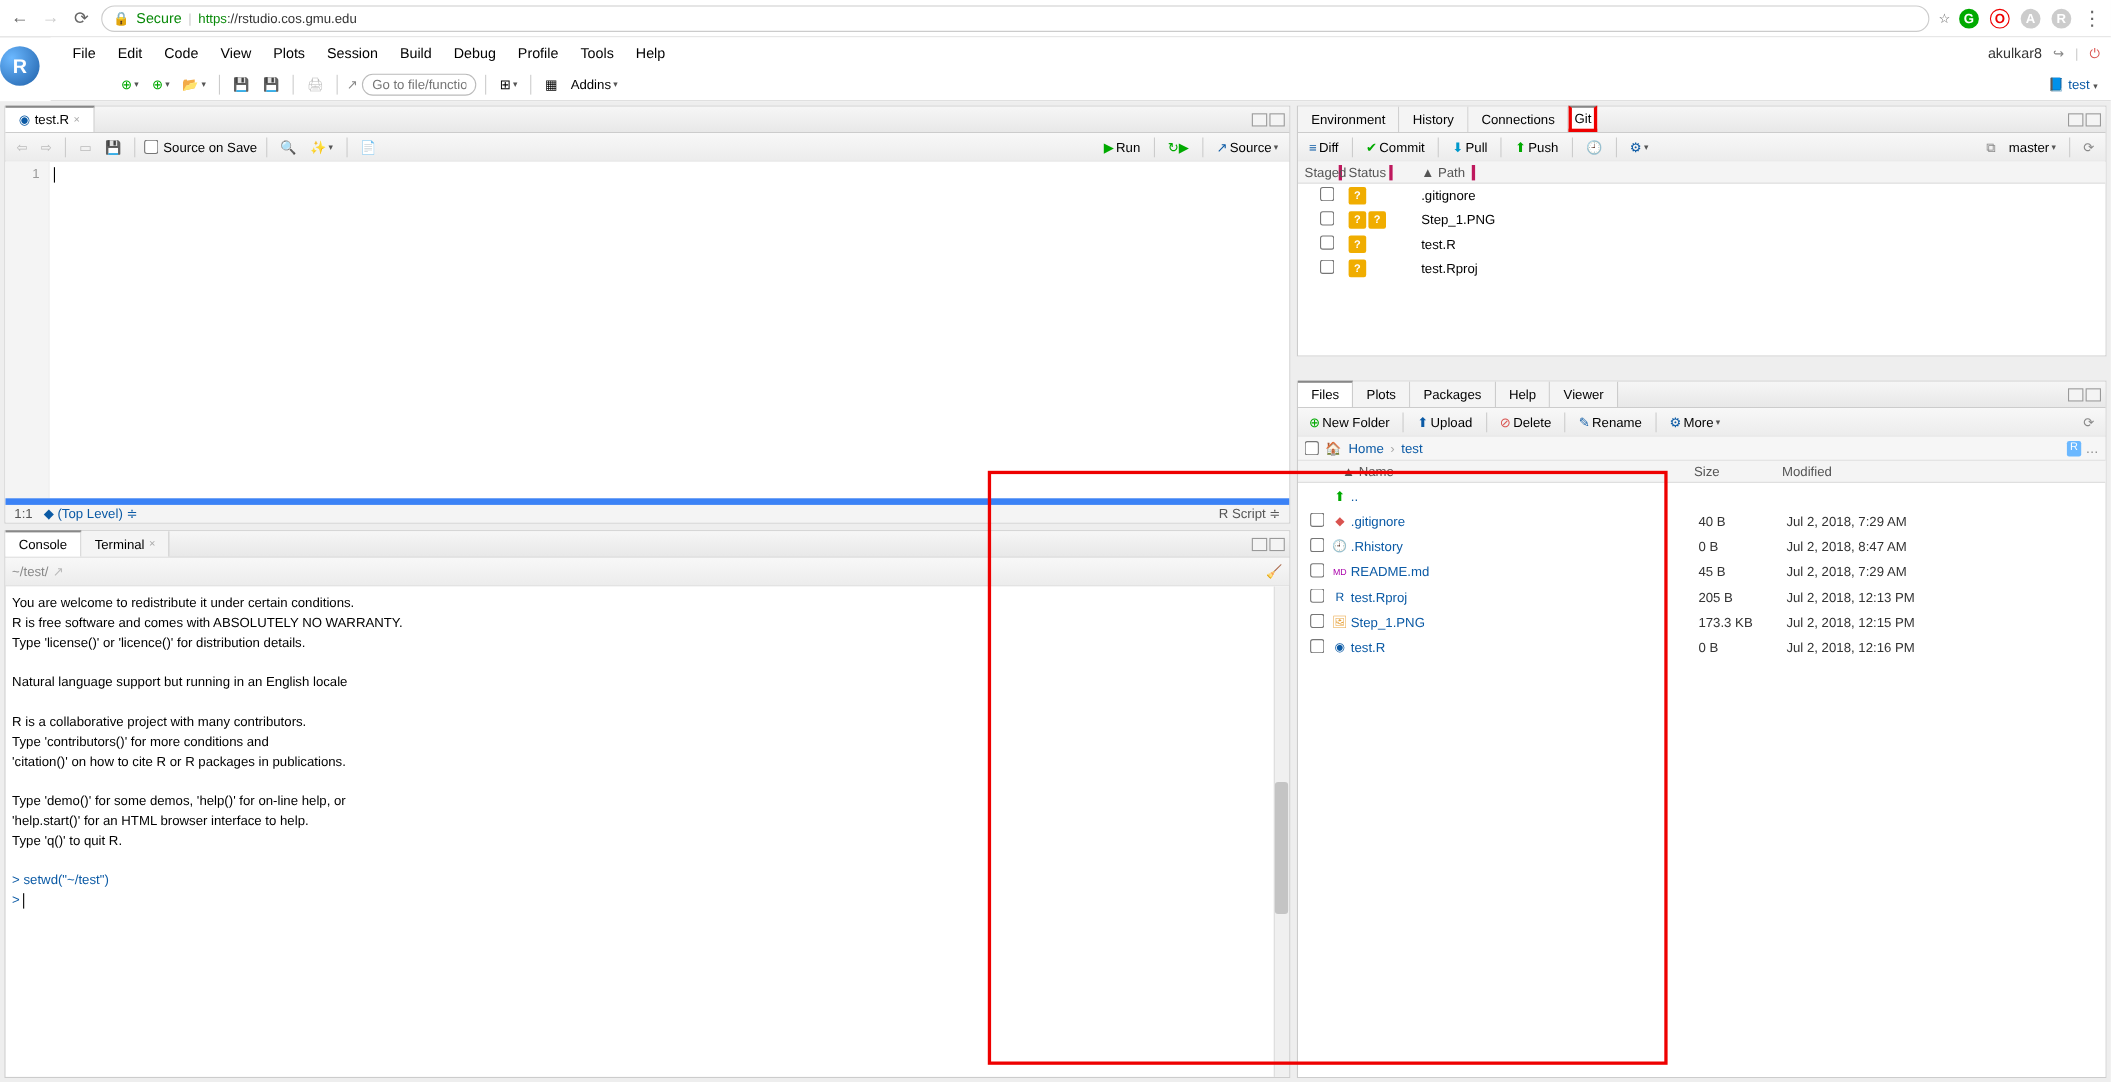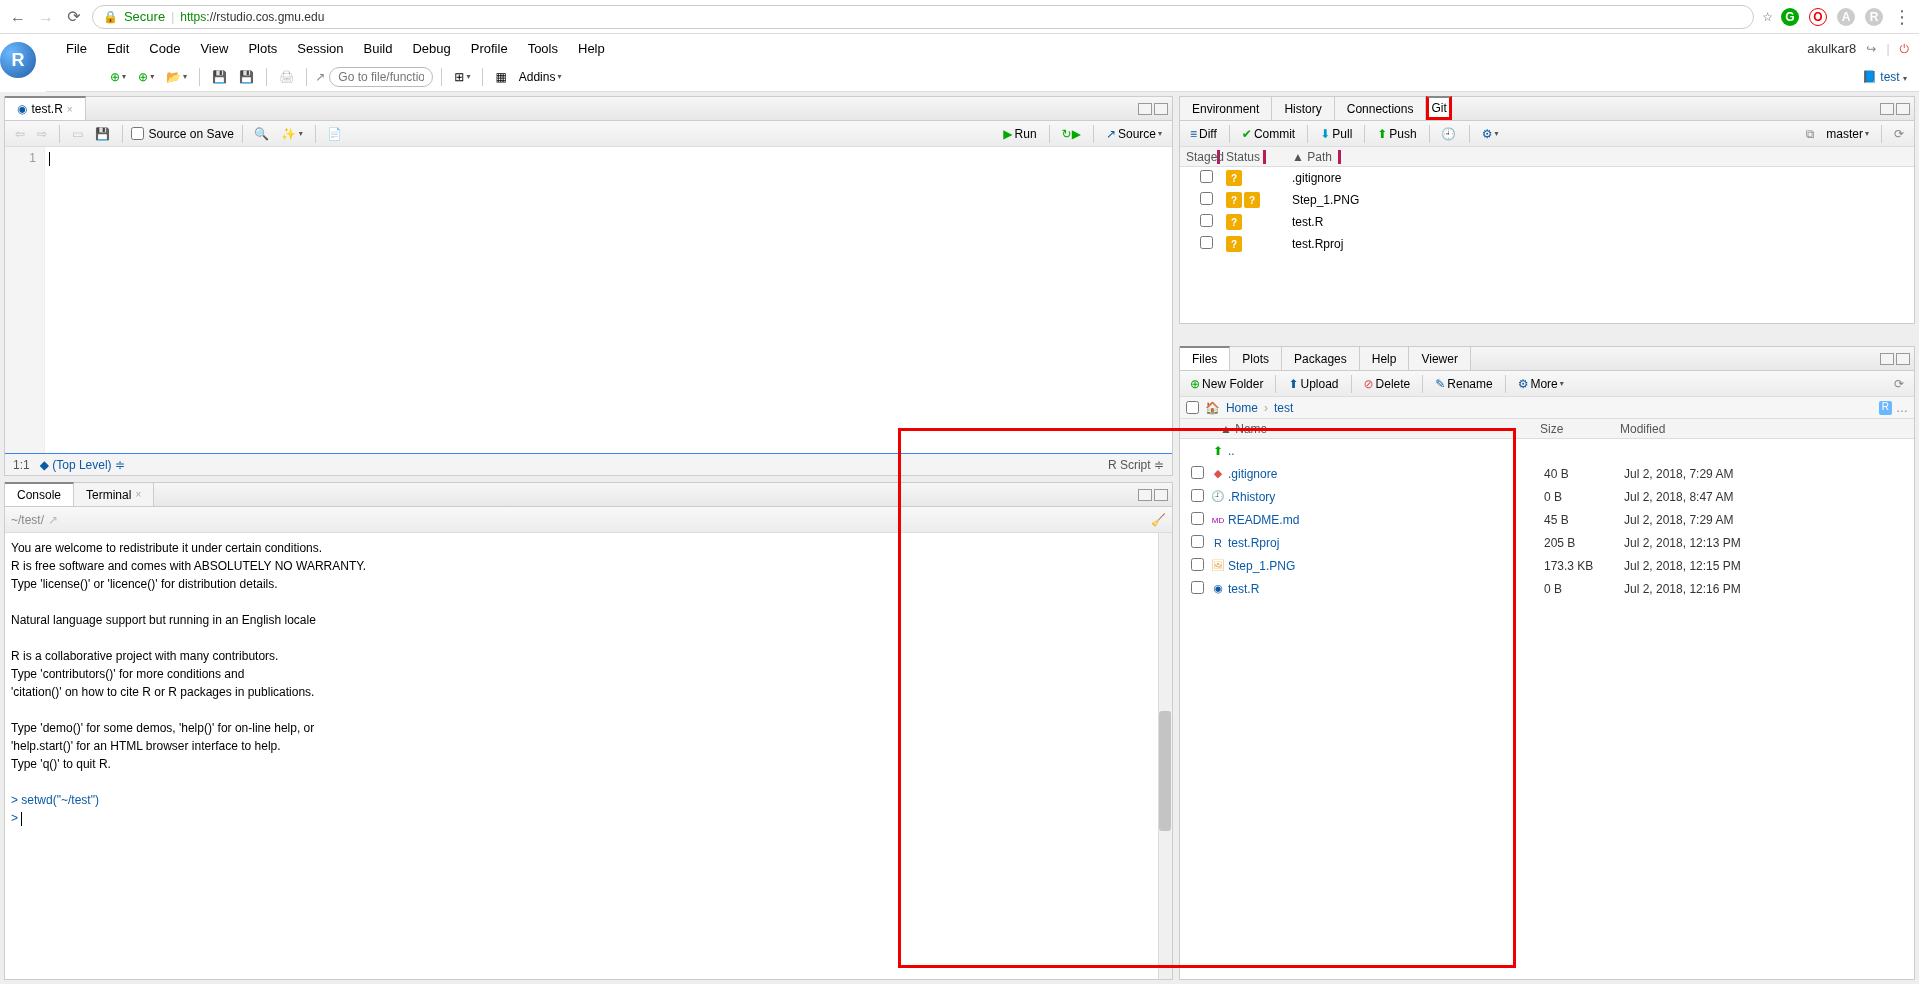--- a/index.html
+++ b/index.html
@@ -34,21 +34,21 @@
 .tab.active{background:#fff;border-top:2px solid #888;margin-top:-1px}
 .tab-close{color:#aaa;font-size:10px}
 .pane-tb{height:26px;background:linear-gradient(#f8f8f8,#ececec);border-bottom:1px solid #ddd;display:flex;align-items:center;padding:0 6px;gap:4px}
 .pane-tb-right{margin-left:auto;display:flex;align-items:center;gap:4px}
 .pane-tabs-right{margin-left:auto;display:flex;align-items:center;gap:2px;padding-right:4px}
 .winbtn{width:14px;height:12px;border:1px solid #999;background:#f4f4f4;cursor:pointer}
 .editor{flex:1;display:flex;background:#fff;font-family:Consolas,monospace}
 .gutter{width:40px;background:#f4f4f4;border-right:1px solid #eee;text-align:right;padding:4px 8px;color:#999}
 .code{flex:1;padding:4px}
 .cursor{display:inline-block;width:1px;height:14px;background:#000;vertical-align:middle}
-.editor-status{height:22px;background:#f4f4f4;border-top:1px solid #3b82f6;display:flex;align-items:center;padding:0 8px;gap:10px;font-size:11px;color:#555}
+.editor-status{height:22px;background:#f4f4f4;border-top:6px solid #3b82f6;display:flex;align-items:center;padding:0 8px;gap:10px;font-size:11px;color:#555}
 .status-right{margin-left:auto}
 .scope{color:#0b5aa5}
 .console{flex:1;padding:6px;font-family:Consolas,monospace;font-size:12px;line-height:1.5;overflow:auto;position:relative}
 .console-scroll{position:absolute;right:0;top:0;width:14px;height:100%;background:#f0f0f0;border-left:1px solid #ddd}
 .console-thumb{position:absolute;right:1px;top:40%;width:12px;height:120px;background:#c4c4c4;border-radius:3px}
 .prompt{color:#0b5aa5}
 .cmd{color:#0b5aa5}
 .git-table{flex:1;background:#fff}
 .git-hdr{height:20px;background:#f4f4f4;border-bottom:1px solid #ddd;display:flex;align-items:center;font-size:11px;color:#555}
 .git-hdr div{padding:0 6px;border-right:3px solid #be185d}

